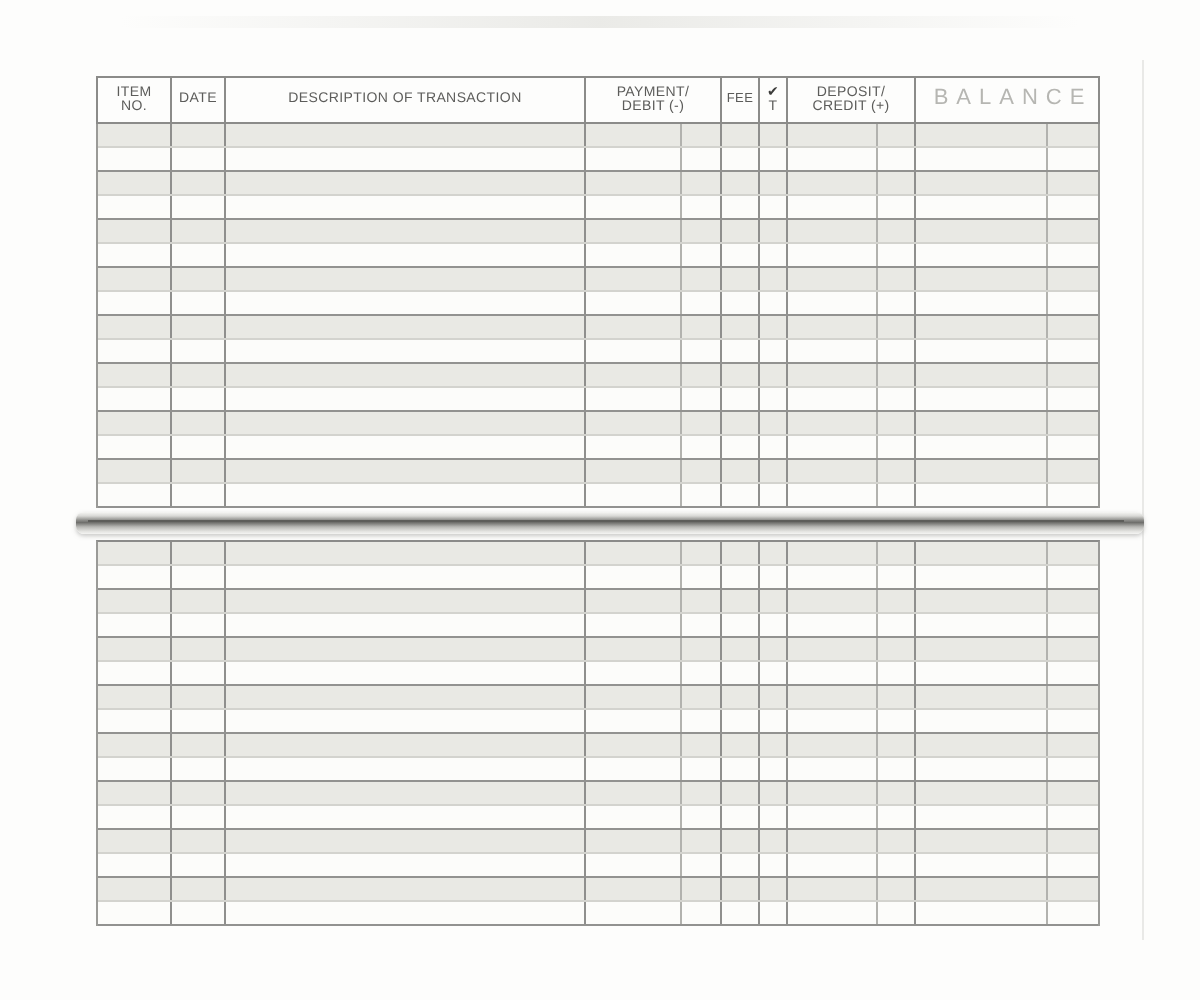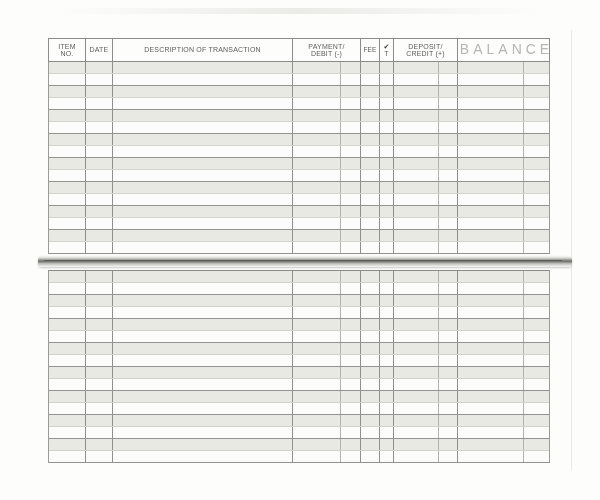--- a/index.html
+++ b/index.html
@@ -43,21 +43,21 @@
     text-align:center;white-space:nowrap;overflow:hidden;
   }
   .h:last-child{border-right:none;}
   .h-item{width:37px;}
   .h-date{width:27px;}
   .h-desc{width:180px;}
   .h-pay{width:68px;}
   .h-fee{width:19px;font-size:6.5px;}
   .h-chk{width:14px;}
   .h-dep{width:64px;}
-  .h-bal{width:93px;font-size:14px;letter-spacing:4px;color:#b6b6b2;padding-left:4px;text-align:right;}
+  .h-bal{width:93px;font-size:11px;letter-spacing:4px;color:#b6b6b2;padding-left:4px;text-align:right;}
   .chk-mark{color:#3c3c3a;font-size:7px;line-height:7px;}
   .chk-t{color:#5c5c5a;font-size:7px;line-height:7px;}
 
   .rows{border-left:1px solid #9a9a97;border-right:1px solid #9a9a97;}
   .stripe{
     display:flex;height:12px;box-sizing:border-box;
   }
   .stripe.shaded{background:#e9e9e4;border-bottom:1px solid #d3d3ce;}
   .stripe.plain{background:#fcfcfa;border-bottom:1px solid #929290;}
   .c{

